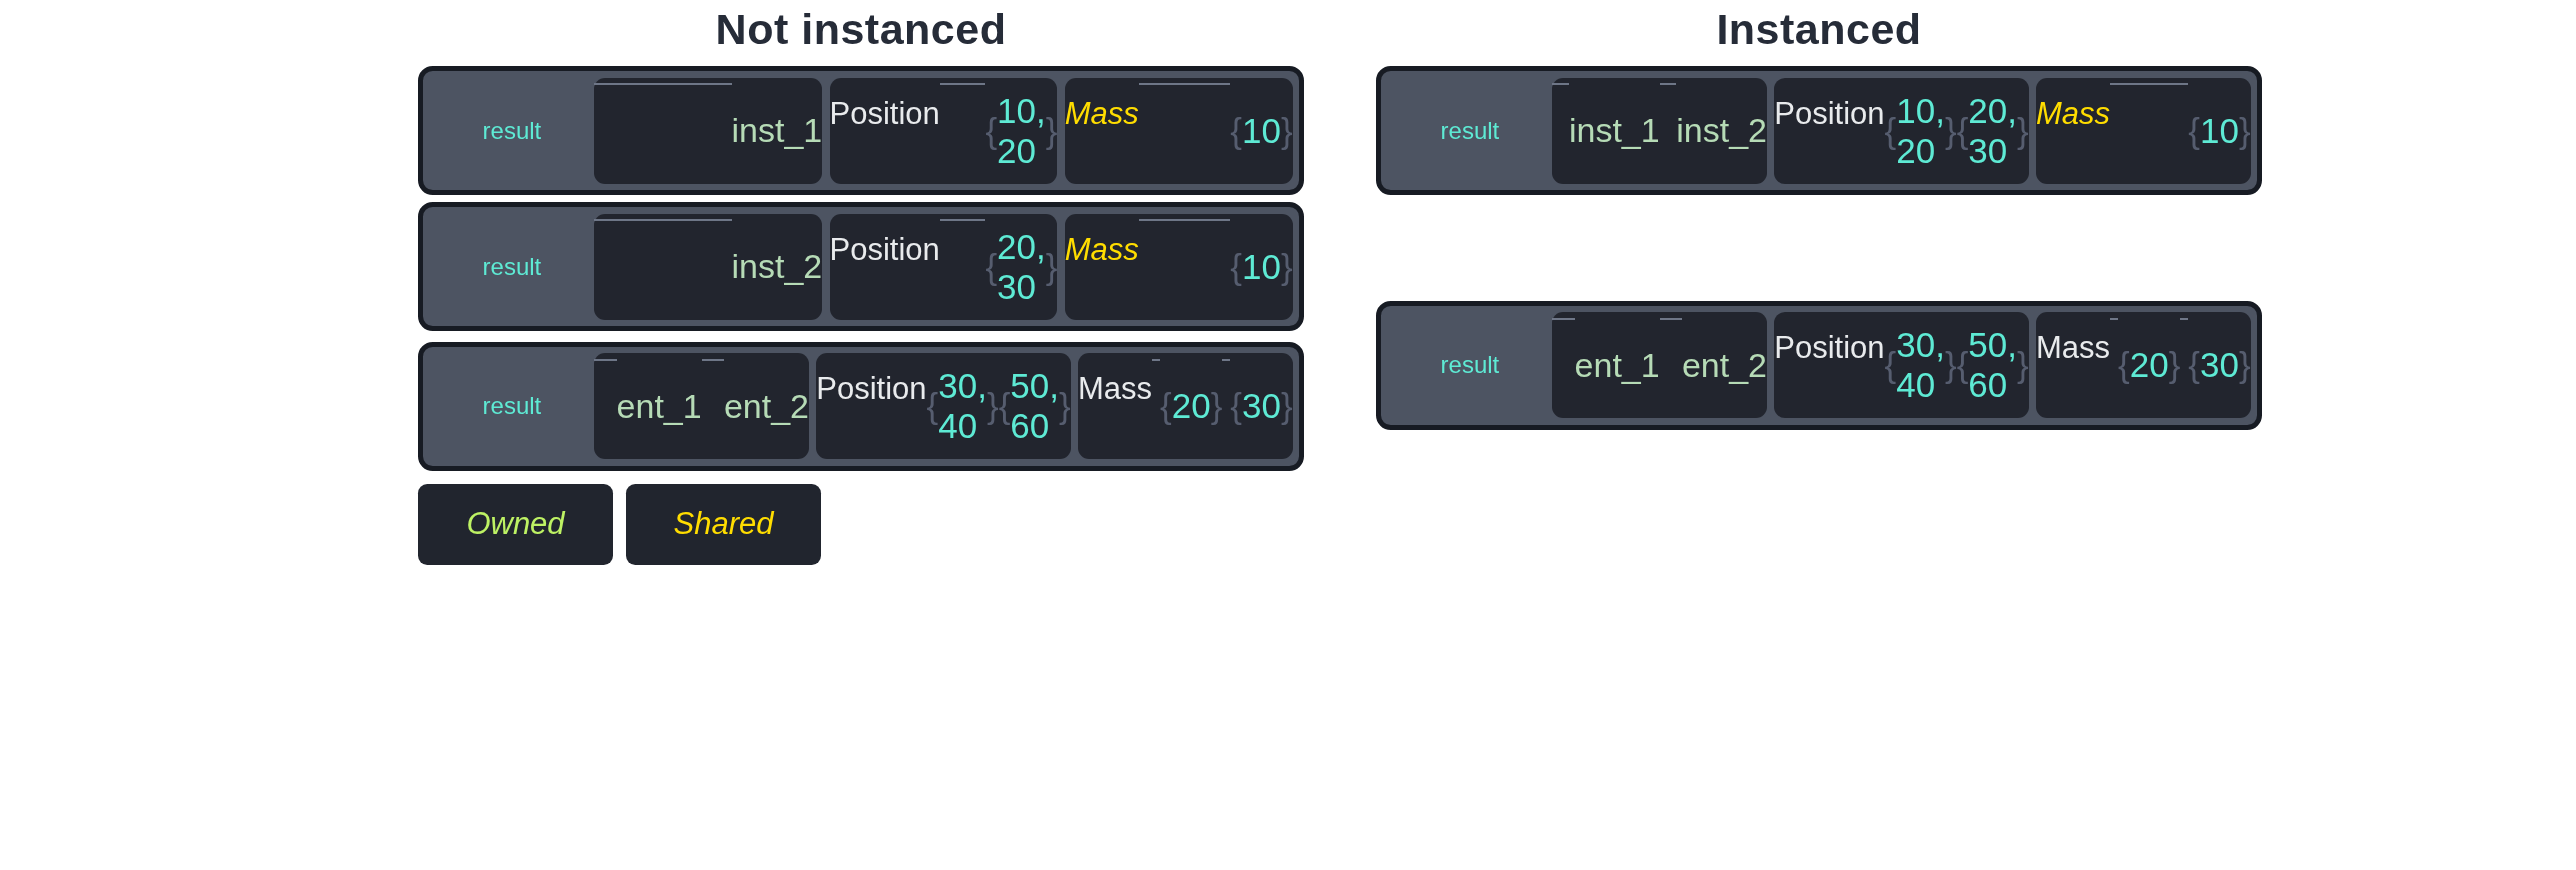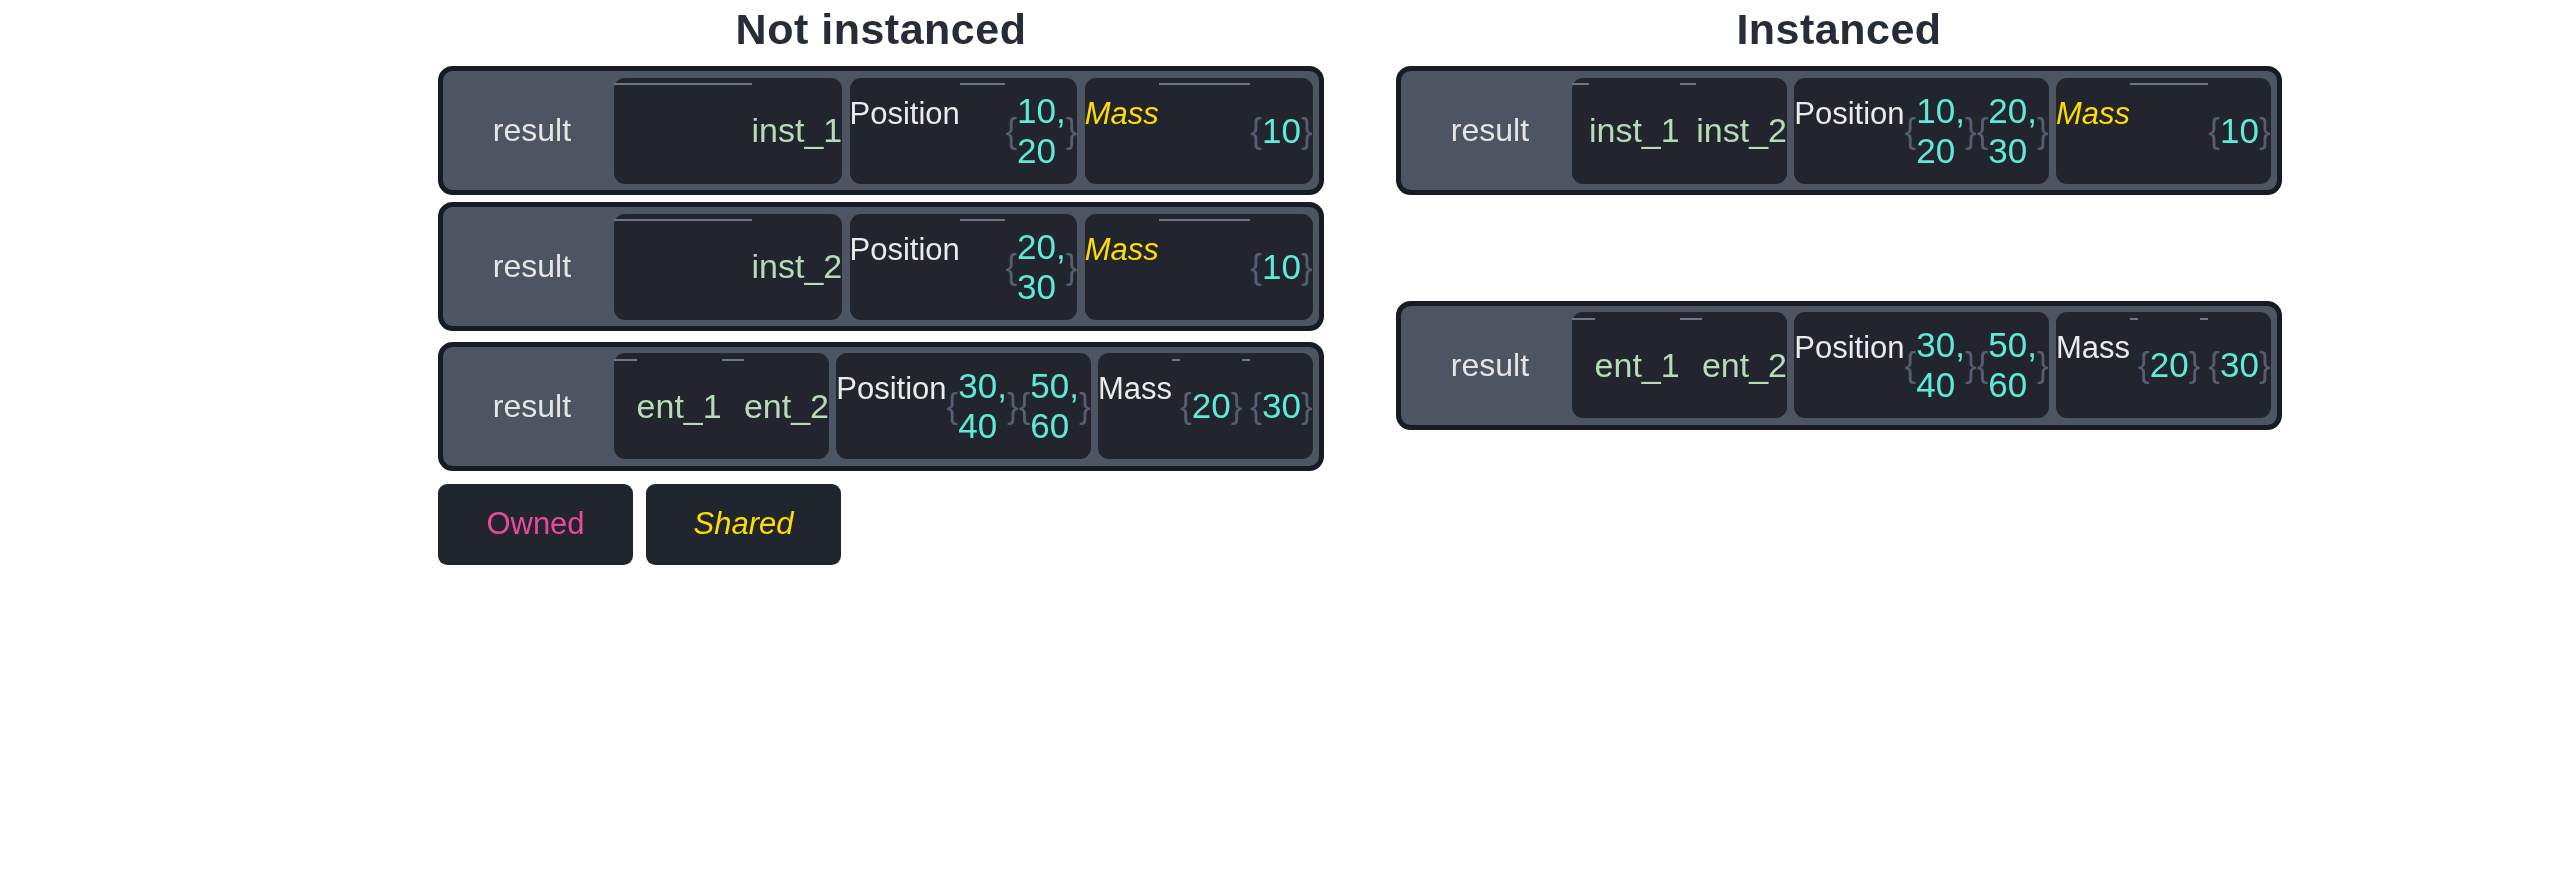--- a/index.html
+++ b/index.html
@@ -1,20 +1,20 @@
 <!DOCTYPE html>
 <html style="font-size:14.7px"><head>
 <meta charset="utf-8">
 <style>
   html, body { margin: 0; padding: 0; background: #ffffff; }
   body {
     width: 2576px; height: 870px; overflow: hidden; position: relative;
     font-family: "Liberation Sans", "DejaVu Sans", sans-serif;
   }
-  .col { position: absolute; top: 0; width: 886px; margin-left: 20px; }
+  .col { position: absolute; top: 0; width: 886px; }
   .col-left { left: 418px; }
   .col-right { left: 1376px; }
 
   .col-title {
     margin-top: 5.5px; height: 46px; line-height: 46px;
     text-align: center; font-size: 43px; font-weight: bold;
     color: #262c38; margin-bottom: 14.7px; letter-spacing: 0.5px;
   }
 
   .rbox {
@@ -27,21 +27,21 @@
     align-items: stretch;
   }
   .mb8  { margin-bottom: 7.3px; }
   .mb12 { margin-bottom: 11px; }
   .mb14 { margin-bottom: 13px; }
   .mt116 { margin-top: 106px; }
 
   .rlabel {
     width: 165px; flex: 0 0 165px;
     display: flex; align-items: center; justify-content: center;
-    color: #e5e5e5; font-size: 32px;
+    color: #5eead4; font-size: 24px;
   }
   .cells { flex: 1; display: flex; gap: 7.3px; align-items: stretch; }
   .cell {
     flex: 1 1 0;
     background: #22252e;
     border-radius: 11px;
     padding: 5.5px 0;
     display: flex; flex-direction: row;
   }
   .cell.short { align-self: flex-start; width: 100%; box-sizing: border-box; flex: 1 1 0; }
@@ -64,21 +64,21 @@
   .num { color: #5eead4; }
   .ent { color: #b6dbb6; font-size: 34px; }
   .brace { color: #565d6f; }
 
   .legend { display: flex; gap: 13px; margin-top: 0; }
   .chip {
     box-sizing: border-box;
     width: 195px; height: 81px;
     background: #21252e; border-radius: 9.2px;
     display: flex; align-items: center; justify-content: center;
-    font-size: 31px; color: #ec4899;
+    font-size: 31px; color: #bef264; font-style: italic;
   }
   .chip.shared { color: #ffdd00; font-style: italic; }
 </style>
 </head>
 <body>
 
 <div class="col col-left">
   <div class="col-title">Not instanced</div>
 
   <div class="rbox mb8">

